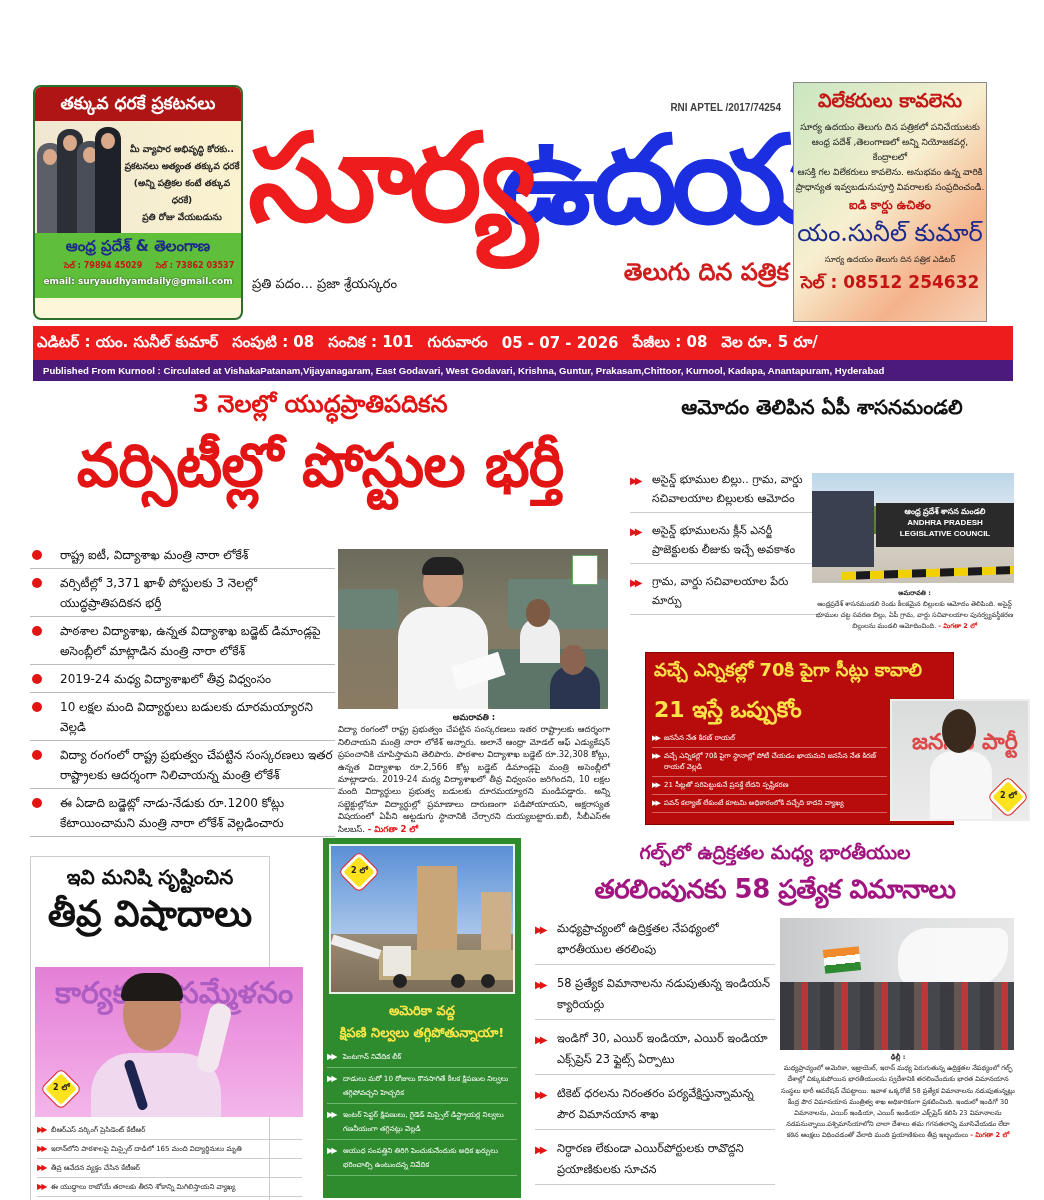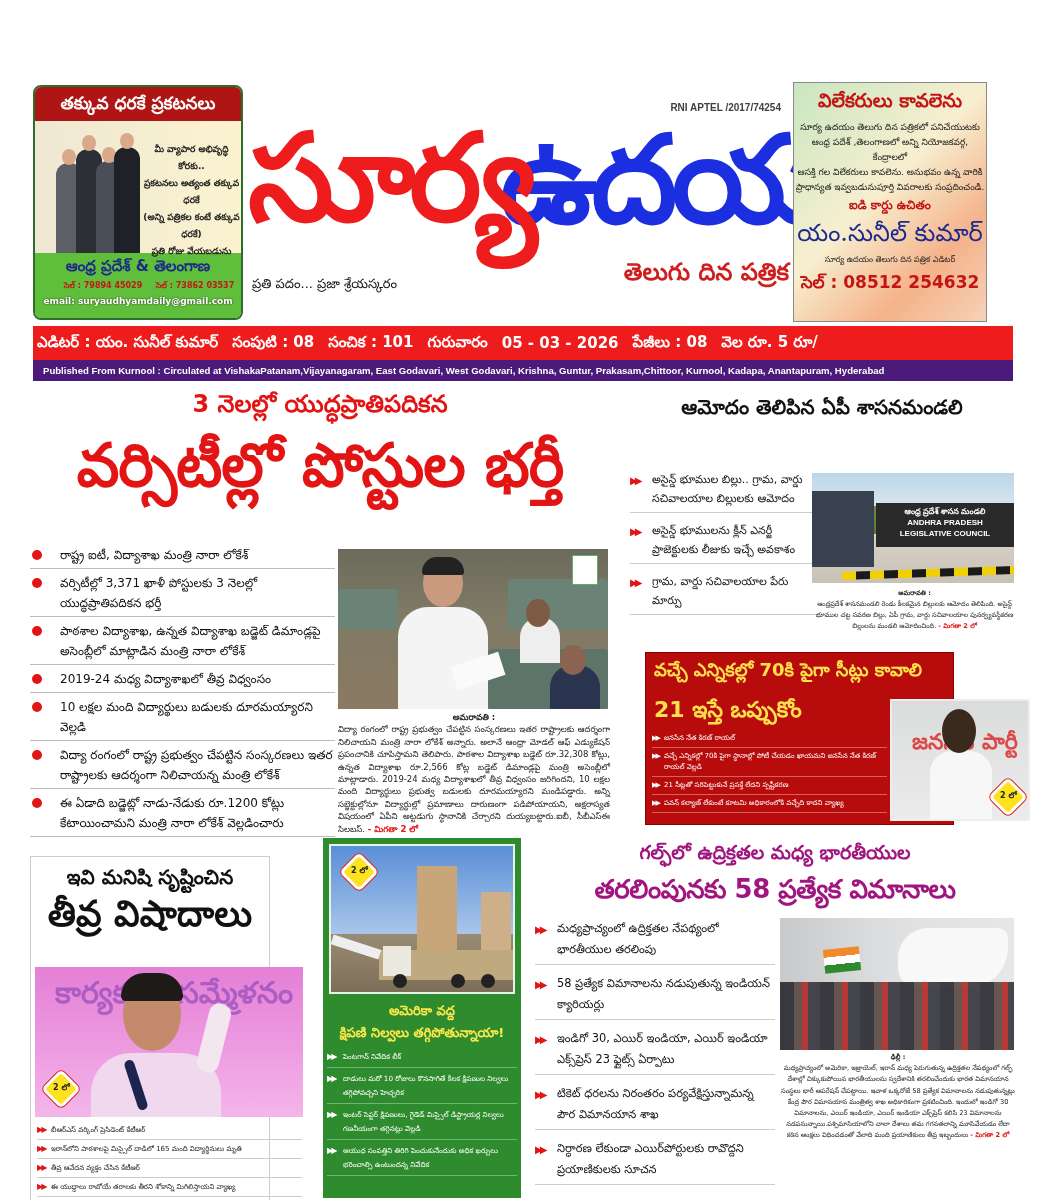--- a/index.html
+++ b/index.html
@@ -2,21 +2,21 @@
 <html><head>
 <meta charset="utf-8">
 <style>
   * { box-sizing: border-box; margin: 0; padding: 0; }
   body { width: 1044px; height: 1200px; background: #ffffff; font-family: "DejaVu Sans", sans-serif; color: #111; overflow: hidden; position: relative; }
   .abs { position: absolute; }
 
   
   .ad-left { left: 33px; top: 85px; width: 210px; height: 235px; border: 2px solid #2c6e2c; border-radius: 8px; overflow: hidden; background: #fdf6d8; }
   .ad-left .ad-head { background: #b01515; color: #fff; font-weight: bold; font-size: 17px; text-align: center; padding: 6px 2px; height: 34px; }
-  .ad-left .ad-body { display: flex; height: 132px; background: linear-gradient(90deg,#efe7d2,#fbf3cf); padding-left: 19px; }
+  .ad-left .ad-body { display: flex; height: 112px; background: linear-gradient(90deg,#efe7d2,#fbf3cf); }
   .ad-left .people { width: 88px; position: relative; }
   .ad-left .people .p { position: absolute; bottom: 0; width: 26px; border-radius: 12px 12px 0 0; background: #3a3f4a; }
   .ad-left .people .h { position: absolute; width: 14px; height: 16px; border-radius: 50%; background: #d9a98a; }
   .ad-left .ad-lines { flex: 1; font-size: 9px; font-weight: bold; text-align: center; padding-top: 20px; line-height: 17px; color: #222; }
   .ad-left .ad-foot { background: #5fbf3a; height: 65px; text-align: center; padding-top: 4px; }
   .ad-left .ad-foot .state { color: #1d2a8a; font-weight: bold; font-size: 15px; }
   .ad-left .ad-foot .phones { color: #c21818; font-size: 8px; font-weight: bold; margin-top: 3px; display: flex; justify-content: space-around; padding-left: 22px; }
   .ad-left .ad-foot .email { color: #fff; font-size: 9px; font-weight: bold; margin-top: 4px; text-shadow: 0 0 2px #222; }
 
   .logo-wrap { left: 248px; top: 80px; width: 545px; height: 245px; }
@@ -177,21 +177,21 @@
   <div class="r-name">యం.సునీల్ కుమార్</div>
   <div class="r-sub">సూర్య ఉదయం తెలుగు దిన పత్రిక ఎడిటర్</div>
   <div class="r-phone">సెల్ : 08512 254632</div>
 </div>
 
 <div class="abs editor-bar">
   <span>ఎడిటర్ : యం. సునీల్ కుమార్</span>
   <span>సంపుటి : 08</span>
   <span>సంచిక : 101</span>
   <span>గురువారం</span>
-  <span>05 - 03 - 2026</span>
+  <span>05 - 07 - 2026</span>
   <span>పేజీలు : 08</span>
   <span>వెల రూ. 5 రూ/</span>
 </div>
 <div class="abs pub-bar">Published From Kurnool : Circulated at VishakaPatanam,Vijayanagaram, East Godavari, West Godavari, Krishna, Guntur, Prakasam,Chittoor, Kurnool, Kadapa, Anantapuram, Hyderabad</div>
 
 <div class="abs lead-kicker">3 నెలల్లో యుద్ధప్రాతిపదికన</div>
 <div class="abs lead-head">వర్సిటీల్లో పోస్టుల భర్తీ</div>
 <ul class="abs lead-bullets">
   <li><span class="dot"></span><span>రాష్ట్ర ఐటీ, విద్యాశాఖ మంత్రి నారా లోకేశ్</span></li>
   <li><span class="dot"></span><span>వర్సిటీల్లో 3,371 ఖాళీ పోస్టులకు 3 నెలల్లో యుద్ధప్రాతిపదికన భర్తీ</span></li>

